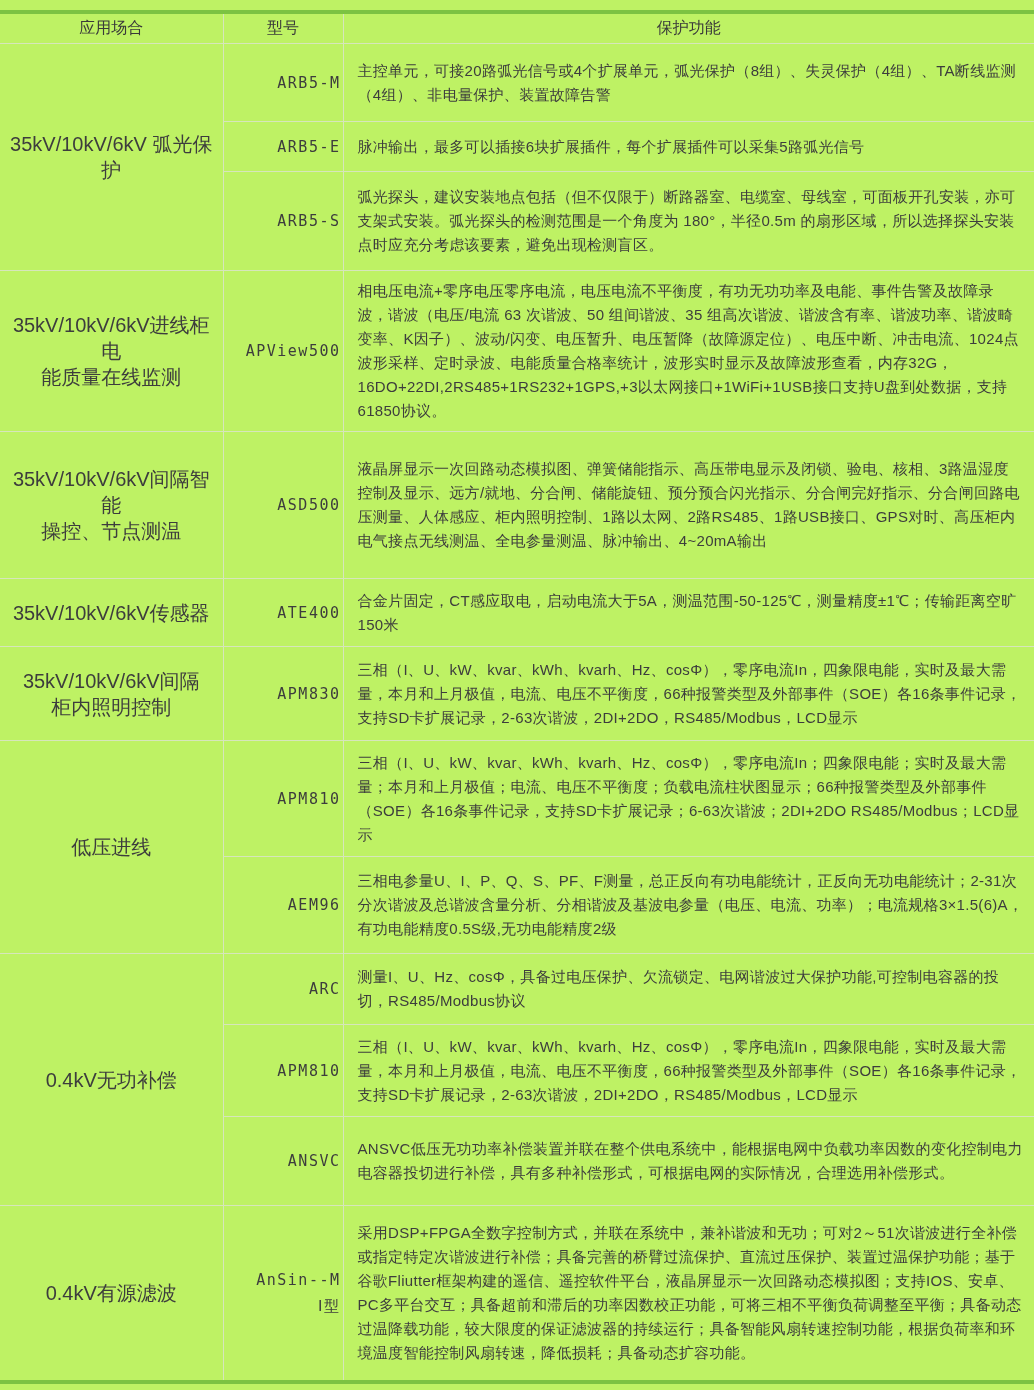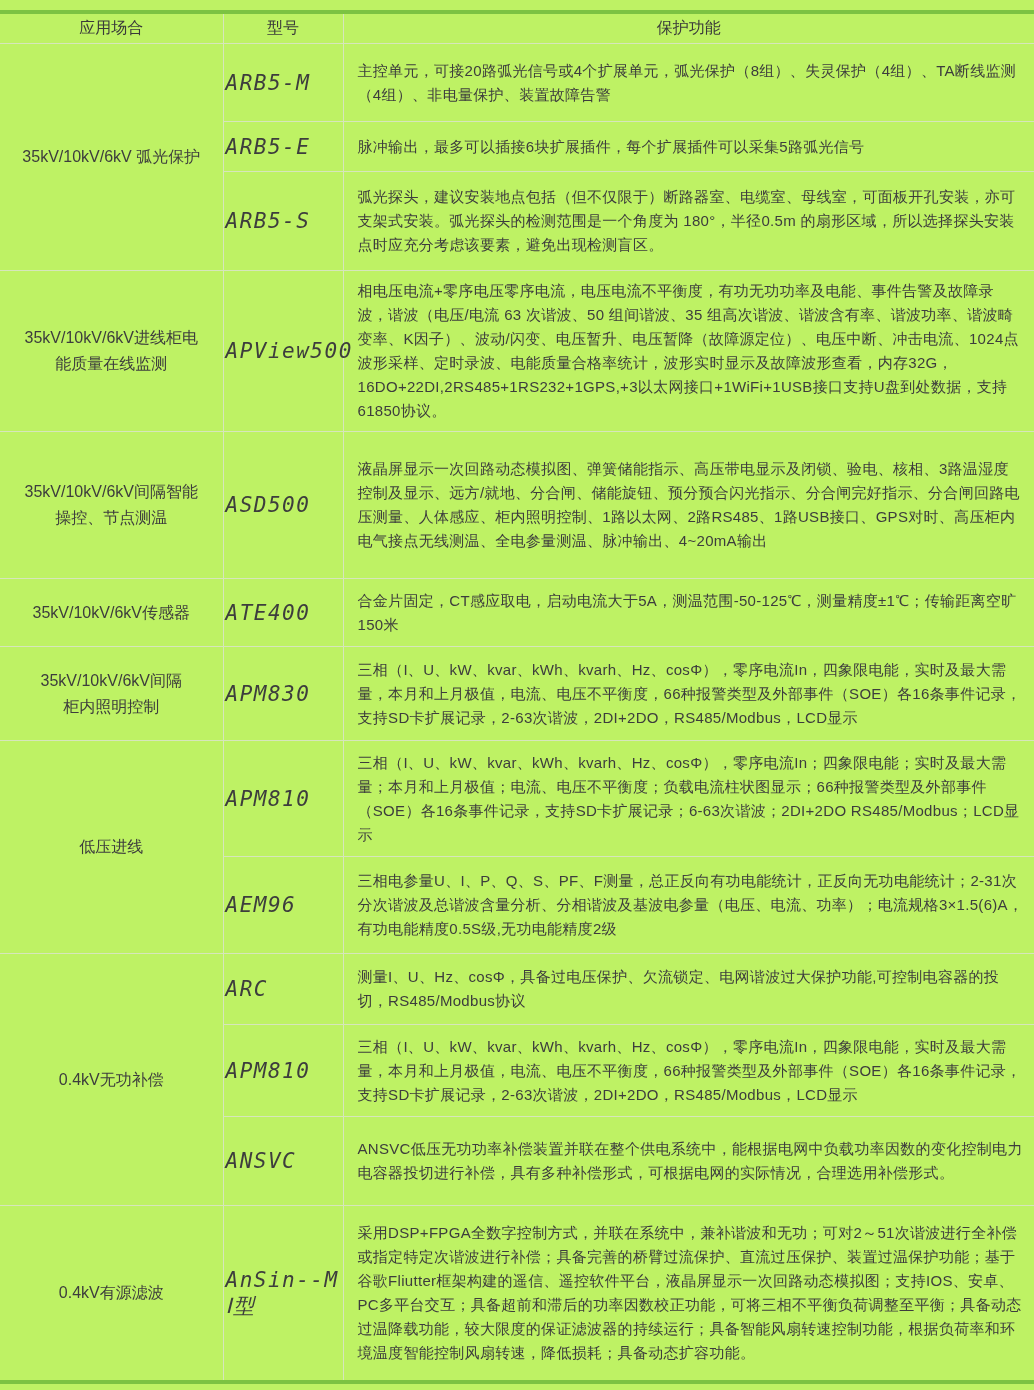--- a/index.html
+++ b/index.html
@@ -35,39 +35,38 @@
     box-sizing: border-box;
   }
   th {
     font-size: 16px;
     text-align: center;
     padding: 4px 2px;
     color: #3a3a3a;
   }
   td.app-cell {
     text-align: center;
-    font-size: 16px;
+    font-size: 20px;
     line-height: 26px;
     white-space: pre-line;
     border-right: 1px solid var(--grid);
     padding: 4px 6px;
   }
   th.h-app, th.h-model {
     border-right: 1px solid var(--grid);
   }
   td.model-cell {
-    text-align: left;
+    text-align: right;
     font-family: "DejaVu Sans Mono", monospace;
-    font-size: 21px;
+    font-size: 15px;
     letter-spacing: 1.5px;
     line-height: 26px;
     white-space: pre-line;
     border-right: 1px solid var(--grid);
     padding: 4px 2px;
-    font-style: italic;
   }
   td.func-cell {
     font-size: 15px;
     line-height: 24px;
     letter-spacing: 0.3px;
     text-align: left;
     padding: 8px 10px 8px 14px;
   }
 </style>
 </head>

